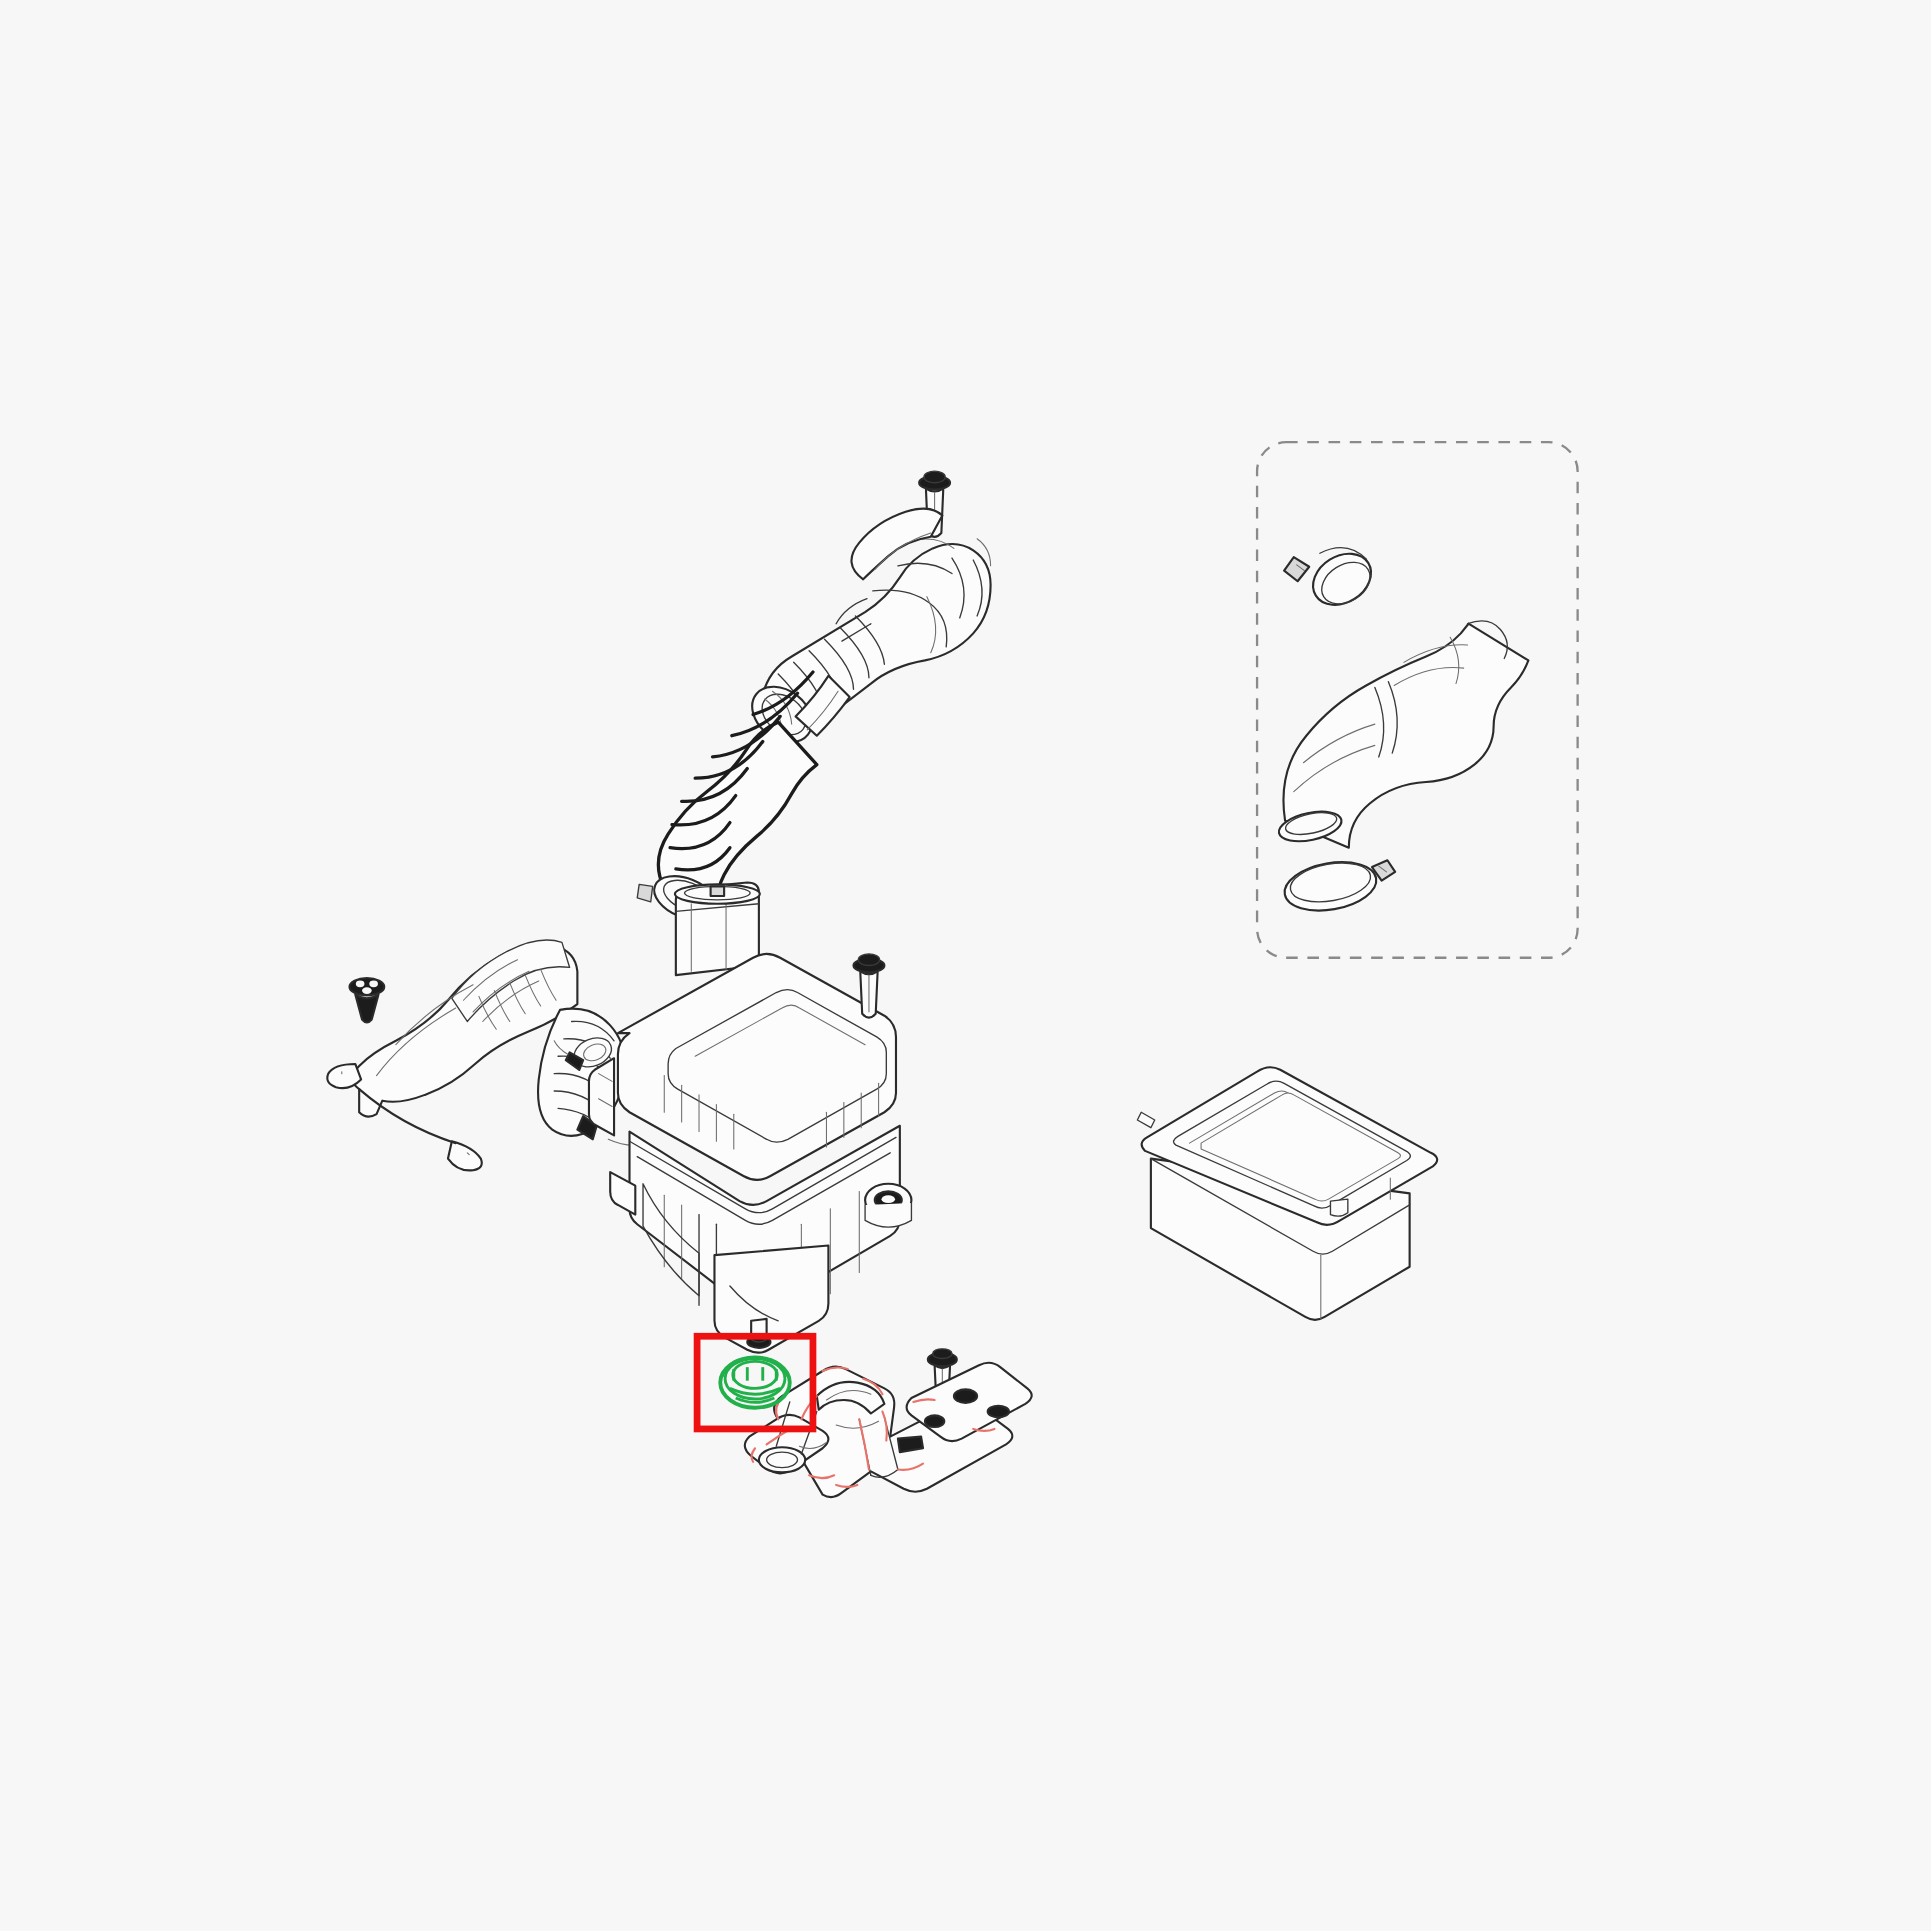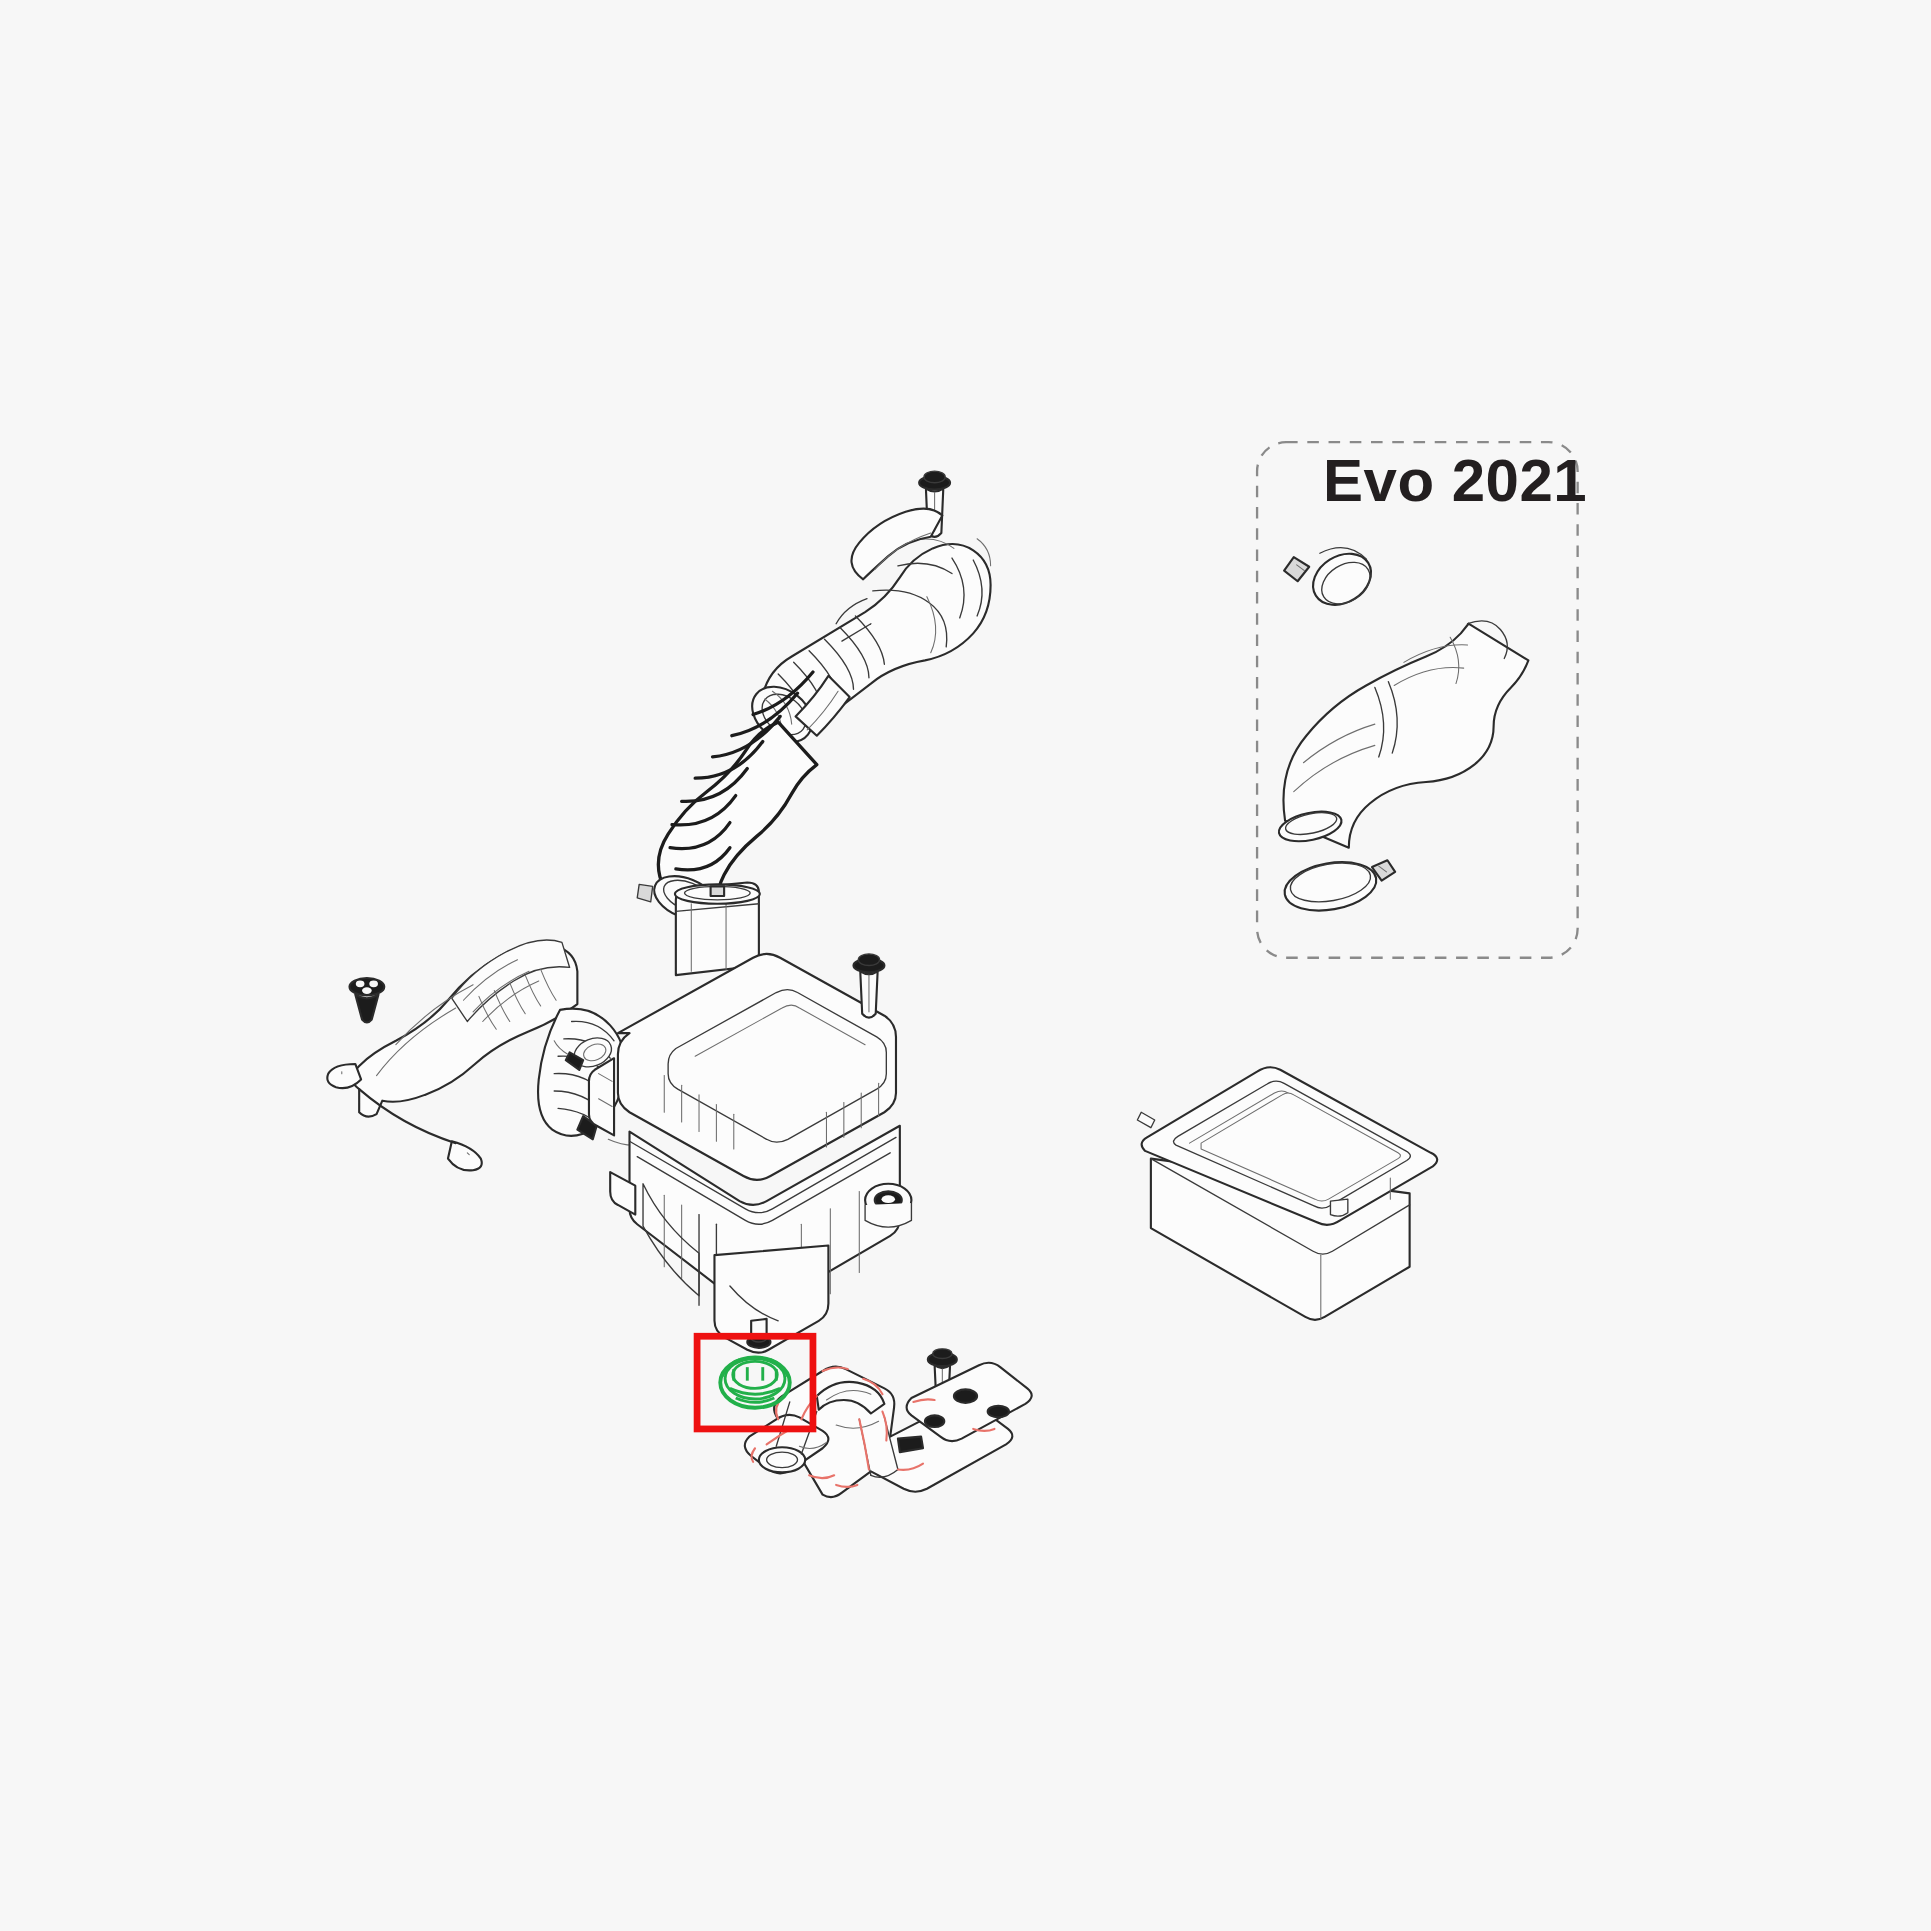--- a/index.html
+++ b/index.html
@@ -459,16 +459,15 @@
         <path fill="none" stroke="#22b04a" stroke-width="3" d="M762 1448 q 20 9 40 0"></path>
         <path fill="none" stroke="#22b04a" stroke-width="2.5" d="M748 1426 q 6 -14 18 -18"></path>
         <path fill="none" stroke="#22b04a" stroke-width="2.5" d="M816 1426 q -6 -14 -18 -18"></path>
       </g>
 
       <rect x="722" y="1384" width="120" height="96" fill="none" stroke="#ee1111" stroke-width="7"></rect>
     </g>
 
   </svg>
 
-  <div class="variant-label" style="color: rgb(35, 31, 32);">Evo 2021</div>
 
 </div>
 
 
 </body></html>

